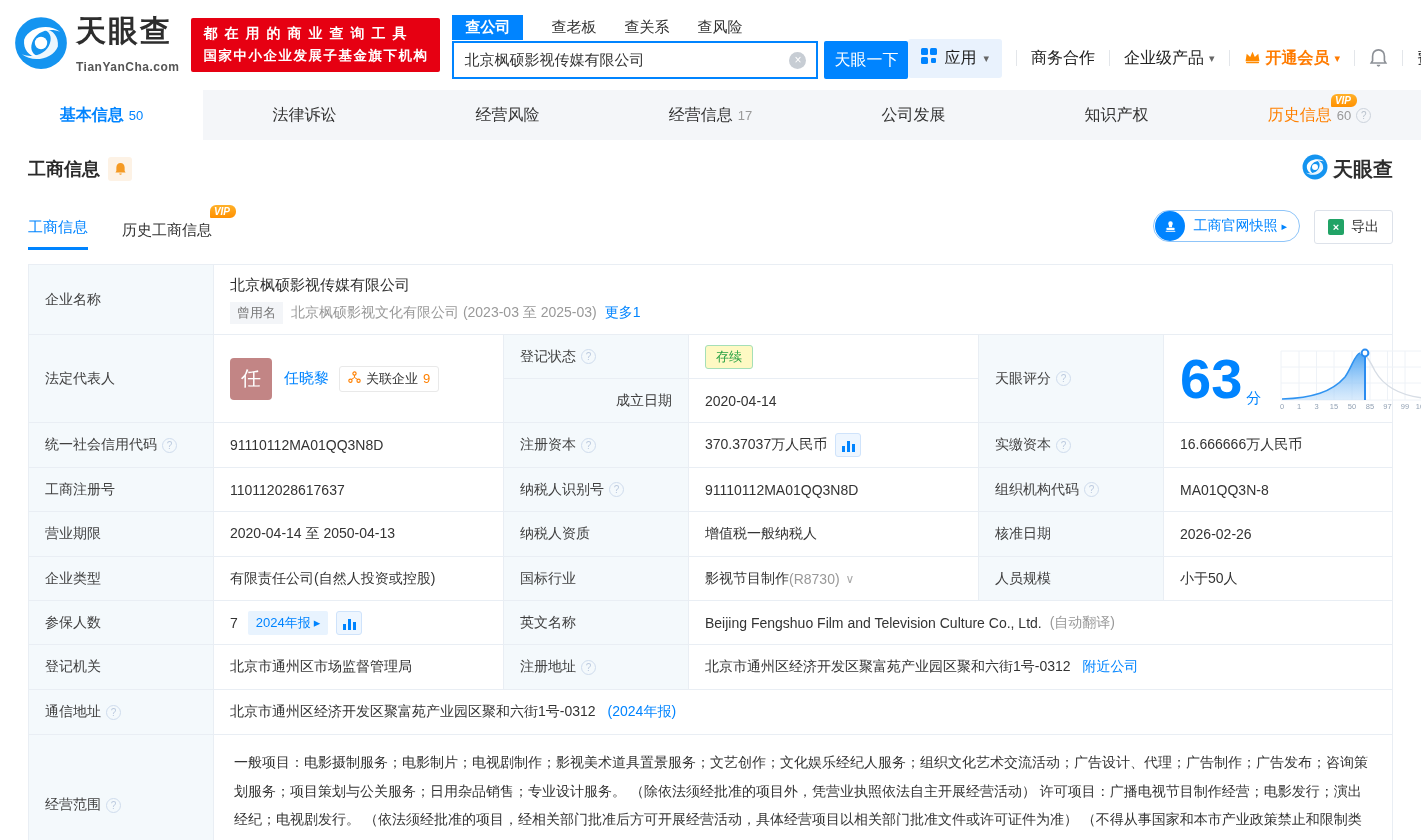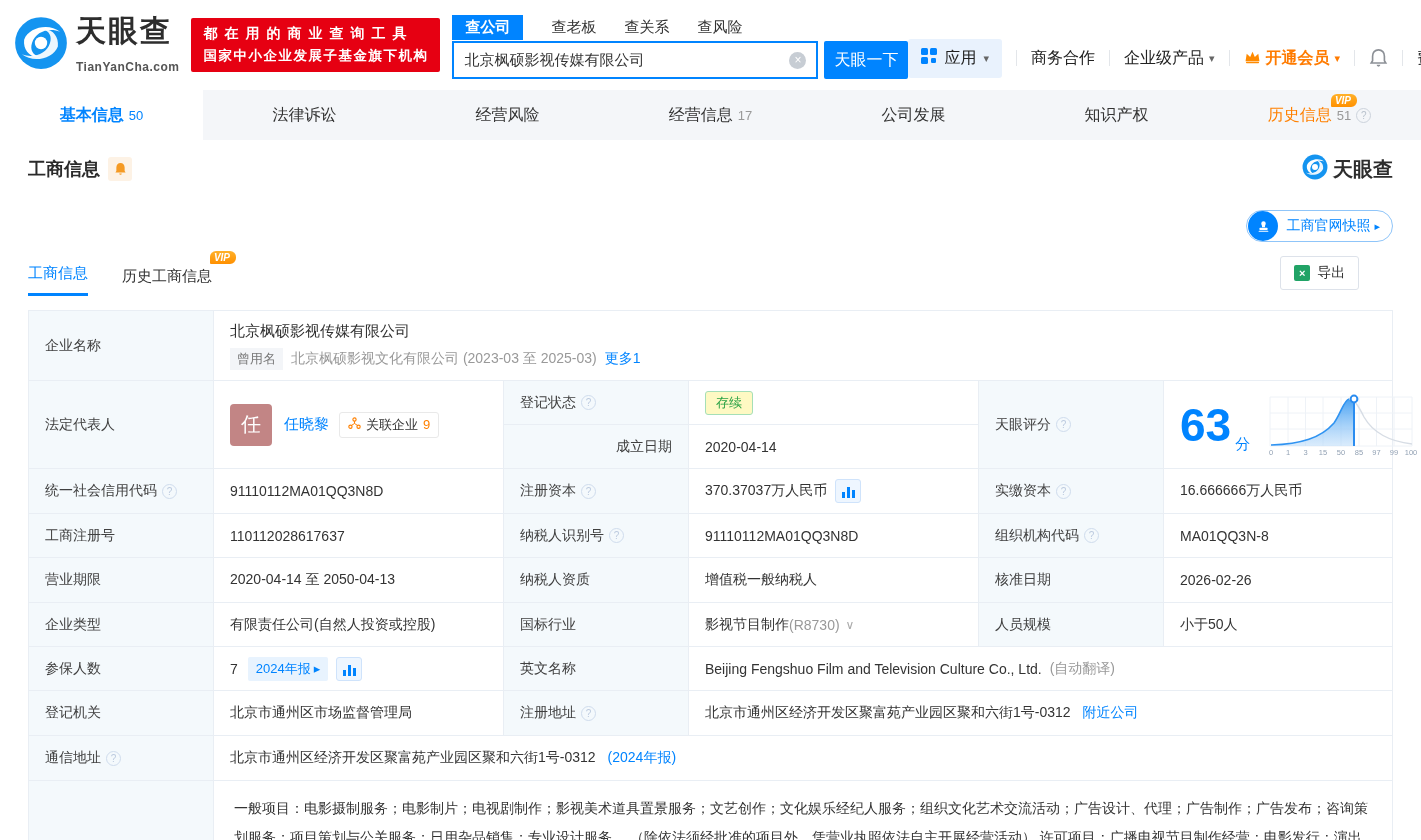--- a/index.html
+++ b/index.html
@@ -48,21 +48,21 @@
   .sec-head { display:flex; align-items:center;}
   .sec-title { font-size:18px; font-weight:bold; color:#2a2a2a;}
   .bell-chip { width:24px; height:24px; background:#fdf2e5; border-radius:3px; margin-left:8px; display:flex; align-items:center; justify-content:center; cursor:pointer;}
   .sec-logo { margin-left:auto; display:flex; align-items:center; gap:5px;}
   .sec-logo .t { font-size:20px; font-weight:bold; color:#2d2d2d;}
   .subtab-row { display:flex; align-items:flex-end; margin-top:26px;}
   .subtab { font-size:15px; cursor:pointer; padding-bottom:10px; position:relative;}
   .subtab.active { color:#0084ff; border-bottom:3px solid #0084ff;}
   .subtab + .subtab { margin-left:34px; color:#333;}
   .subtab .vip-badge{ position:absolute; top:-16px; right:-24px;}
-  .head-btns { margin-left:auto; display:flex; align-items:center; gap:14px; padding-bottom:6px;flex-direction:column;}
+  .head-btns { margin-left:auto; display:flex; align-items:flex-start; gap:14px; padding-bottom:6px;}
   .snap-btn { display:flex; align-items:center; height:32px; border:1px solid #8fc5f9; border-radius:16px; color:#0084ff; font-size:14px; padding:0 12px 0 0; cursor:pointer; background:#fff;}
   .snap-ic { width:30px; height:30px; border-radius:50%; background:#0084ff; display:flex; align-items:center; justify-content:center; margin-right:8px; margin-left:1px;}
   .export-btn { display:flex; align-items:center; gap:7px; height:34px; border:1px solid #dde2ea; border-radius:3px; padding:0 13px; font-size:14px; color:#333; cursor:pointer; background:#fff;}
   .xls-ic { width:16px; height:16px; background:#21a366; border-radius:2px; color:#fff; font-size:11px; font-weight:bold; text-align:center; line-height:16px;}
 
   
   .tbl { margin-top:14px; display:grid; border-top:1px solid #e9eef4; border-left:1px solid #e9eef4;
     grid-template-columns:185px 290px 185px 290px 185px 1fr;
     grid-template-rows:70px 44px 44px 45px 44px 45px 44px 44px 45px 45px auto; font-size:14px;}
   .c { border-right:1px solid #e9eef4; border-bottom:1px solid #e9eef4; display:flex; align-items:center; padding:8px 16px; background:#fff; min-width:0;}
@@ -73,21 +73,21 @@
   .name-cell { flex-direction:column; align-items:flex-start; justify-content:center; gap:7px;}
   .cname { font-size:15px; color:#2f2f2f;}
   .former { display:flex; align-items:center; gap:8px; font-size:14px;}
   .former-badge { background:#f3f5f8; color:#777; font-size:13px; padding:2px 7px;}
   .avatar { width:42px; height:42px; border-radius:4px; background:#c28585; color:#fff; font-size:20px; display:flex; align-items:center; justify-content:center; flex:none;}
   .rep-name { color:#0084ff; font-size:15px; margin:0 10px 0 12px; cursor:pointer;}
   .rel-badge { display:flex; align-items:center; gap:5px; border:1px solid #e9e9e9; border-radius:3px; padding:3px 8px; font-size:13px; cursor:pointer; background:#fff;}
   .rel-badge .n { color:#ff8000;}
   .status-badge { border:1px solid #a5dfb7; background:#fef9c3; color:#2ba246; font-size:13px; padding:2px 10px; border-radius:3px;}
   .score-cell { gap:12px;}
-  .score-num { font-size:46px; font-weight:bold; color:#0084ff; line-height:1;}
+  .score-num { font-size:56px; font-weight:bold; color:#0084ff; line-height:1;}
   .score-unit { font-size:15px; color:#0084ff; align-self:flex-end; margin:0 4px 6px -8px;}
   .chart-ic { width:26px; height:24px; border:1px solid #cfe3fb; background:#eef6ff; border-radius:3px; display:flex; align-items:flex-end; justify-content:center; gap:2px; padding:4px 5px; cursor:pointer; margin-left:8px;}
   .chart-ic i { display:block; width:3px; background:#0084ff;}
   .ar-badge { background:#e8f3fe; color:#0084ff; font-size:13px; padding:3px 8px; border-radius:2px; margin-left:10px; cursor:pointer; display:flex; align-items:center; gap:3px;}
   .chev { color:#aaa; font-size:12px; margin-left:6px;}
   .scope-cell { align-items:flex-start; padding:13px 20px; line-height:2.05; color:#333;}
 </style>
 </head>
 <body>
 
@@ -188,21 +188,21 @@
   </div>
   <div class="main-tab">
     <span>公司发展</span>
   </div>
   <div class="main-tab">
     <span>知识产权</span>
   </div>
   <div class="main-tab history">
     <span class="vip-badge">VIP</span>
     <span>历史信息</span>
-    <span class="cnt">51</span>
+    <span class="cnt">60</span>
     <span class="q-ic">?</span>
   </div>
 </div>
 
 <div class="content">
   <div class="sec-head">
     <span class="sec-title">工商信息</span>
     <span class="bell-chip">
       <svg width="13" height="14" viewBox="0 0 20 22">
           <path d="M10,1.5 C6,1.5 3.5,4.5 3.5,8.5 L3.5,14 L2,16.5 L18,16.5 L16.5,14 L16.5,8.5 C16.5,4.5 14,1.5 10,1.5 Z" fill="#f59a23"></path>

